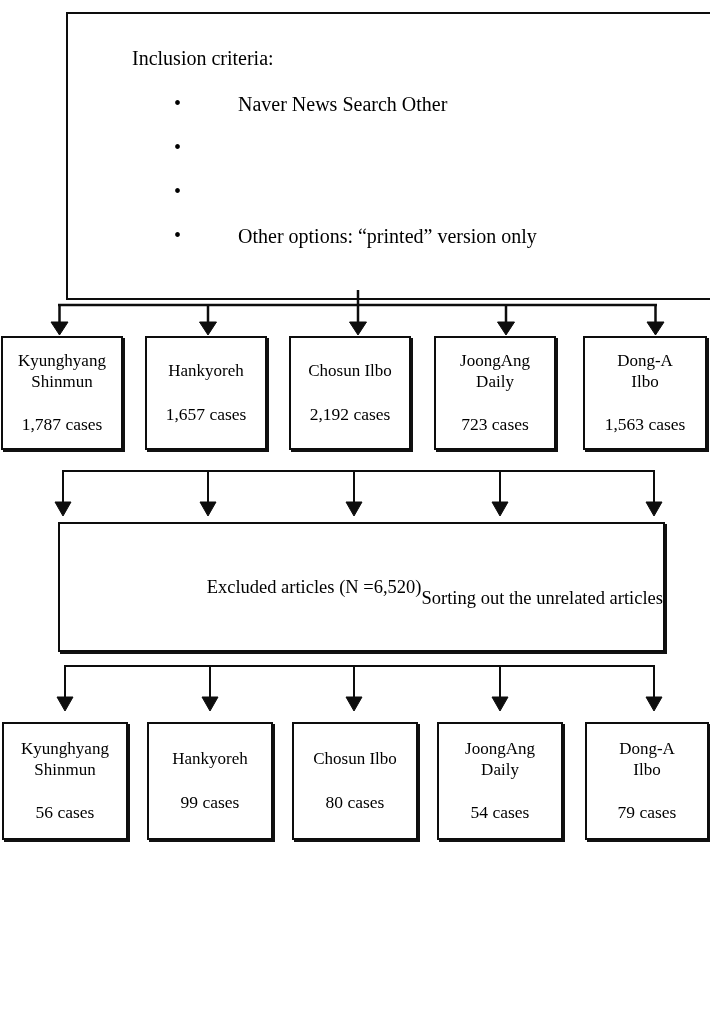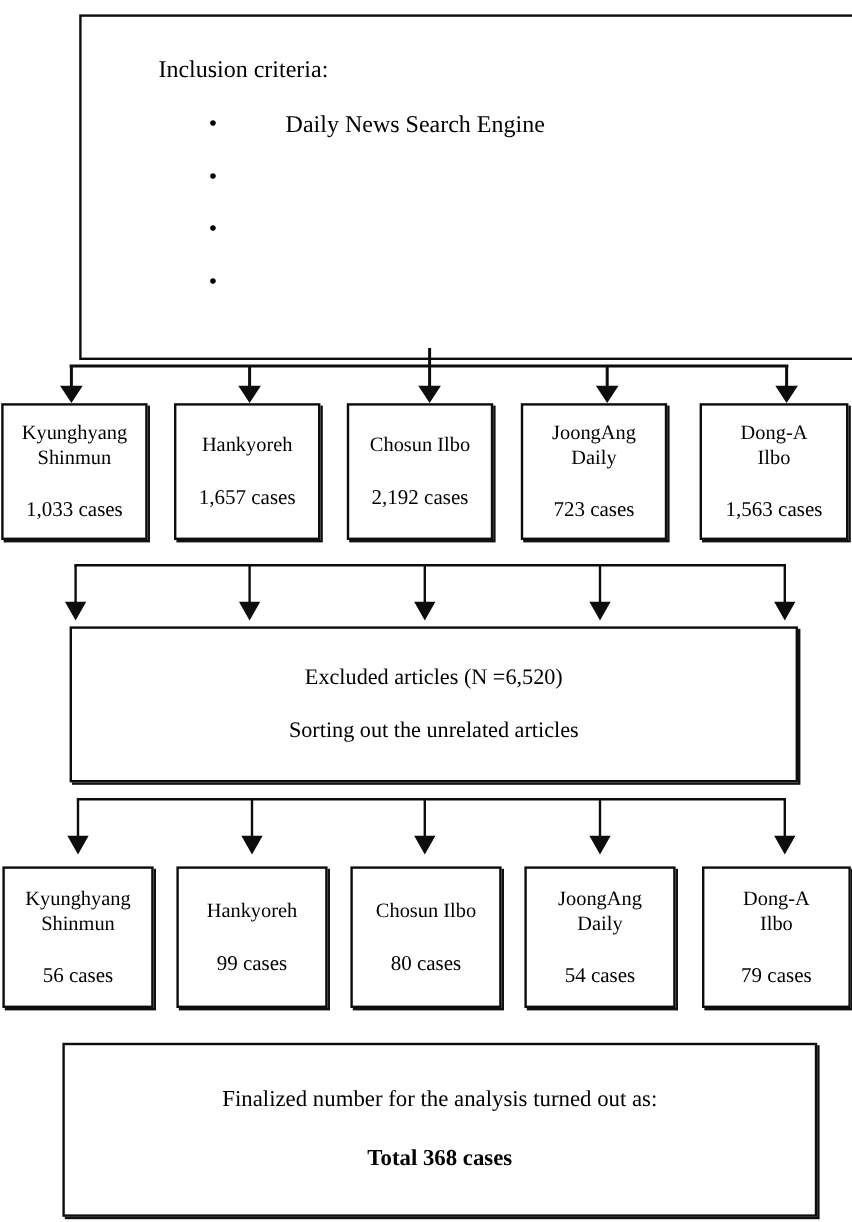--- a/index.html
+++ b/index.html
@@ -107,23 +107,22 @@
   #excluded-box {
     left: 58px;
     top: 522px;
     width: 607px;
     height: 130px;
   }
   #excluded-box .ex-inner {
     position: absolute;
     left: 0; right: 0; top: 0; bottom: 0;
     display: flex;
-    flex-direction: column;
     align-items: center;
-    justify-content: center;
+    justify-content: flex-end;
   }
   .ex-line1 {
     font-size: 18.5px;
     line-height: 1.2;
     white-space: nowrap;
   }
   .ex-line2 {
     font-size: 18.5px;
     line-height: 1.2;
     margin-top: 22px;
@@ -169,30 +168,31 @@
 </head>
 <body>
 
 <div id="flowchart">
 
   <div class="box" id="criteria-box">
     <div class="criteria-title">Inclusion criteria:</div>
     <ul class="criteria-list">
       <li>
         <span class="bullet">•</span>
-        <span>Daily News Search Engine</span>
+        <span>Naver News Search Other</span>
       </li>
       <li>
         <span class="bullet">•</span>
       </li>
       <li>
         <span class="bullet">•</span>
       </li>
       <li>
         <span class="bullet">•</span>
+        <span>Other options: “printed” version only</span>
       </li>
     </ul>
   </div>
 
   <svg class="conn" width="710" height="1018">
     <g stroke="#0d0d0d" fill="#0d0d0d">
 
       <line x1="358" y1="290" x2="358" y2="305" stroke-width="2.5"></line>
 
       <line x1="58" y1="305" x2="657" y2="305" stroke-width="2.5"></line>
@@ -208,21 +208,21 @@
       <polygon points="349.5,322 366.5,322 358,335"></polygon>
       <polygon points="497.5,322 514.5,322 506,335"></polygon>
       <polygon points="647,322 664,322 655.5,335"></polygon>
     </g>
   </svg>
 
   <div class="np-box" id="r1b1" style="left:1px; top:336px; width:122px; height:114px;">
     <div class="np-inner">
       <div class="np-name">Kyunghyang
 Shinmun</div>
-      <div class="np-cases">1,033 cases</div>
+      <div class="np-cases">1,787 cases</div>
     </div>
   </div>
   <div class="np-box" id="r1b2" style="left:145px; top:336px; width:122px; height:114px;">
     <div class="np-inner">
       <div class="np-name">Hankyoreh</div>
       <div class="np-cases">1,657 cases</div>
     </div>
   </div>
   <div class="np-box" id="r1b3" style="left:289px; top:336px; width:122px; height:114px;">
     <div class="np-inner">
@@ -314,20 +314,14 @@
     </div>
   </div>
   <div class="np-box" id="r2b5" style="left:585px; top:722px; width:124px; height:118px;">
     <div class="np-inner">
       <div class="np-name">Dong-A
 Ilbo</div>
       <div class="np-cases">79 cases</div>
     </div>
   </div>
 
-  <div class="box box-shadow-r" id="final-box">
-    <div class="fin-inner">
-      <div class="fin-line1">Finalized number for the analysis turned out as:</div>
-      <div class="fin-line2">Total 368 cases</div>
-    </div>
-  </div>
 
 </div>
 
 </body></html>

